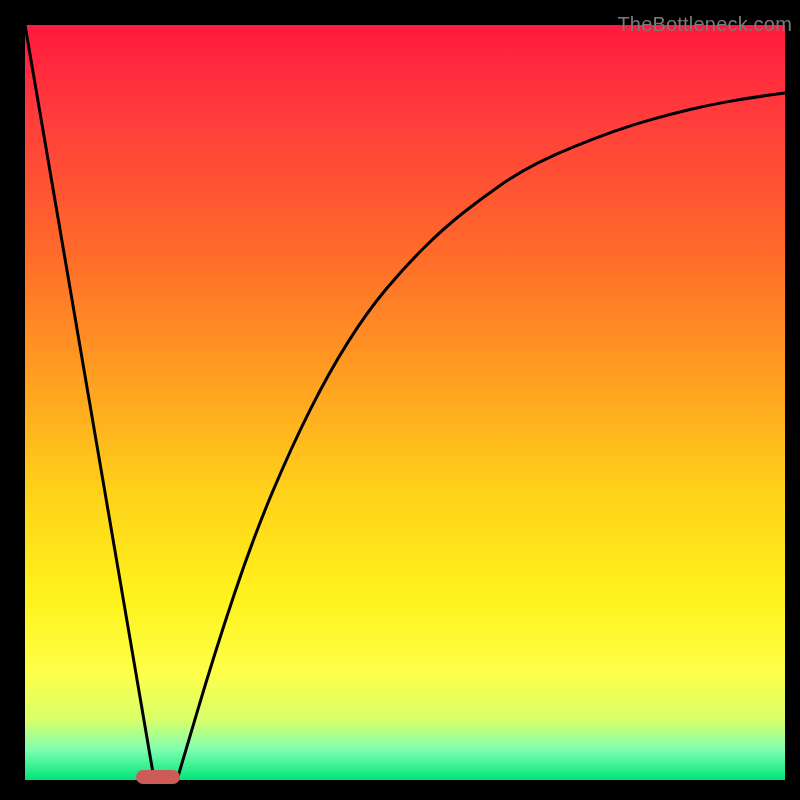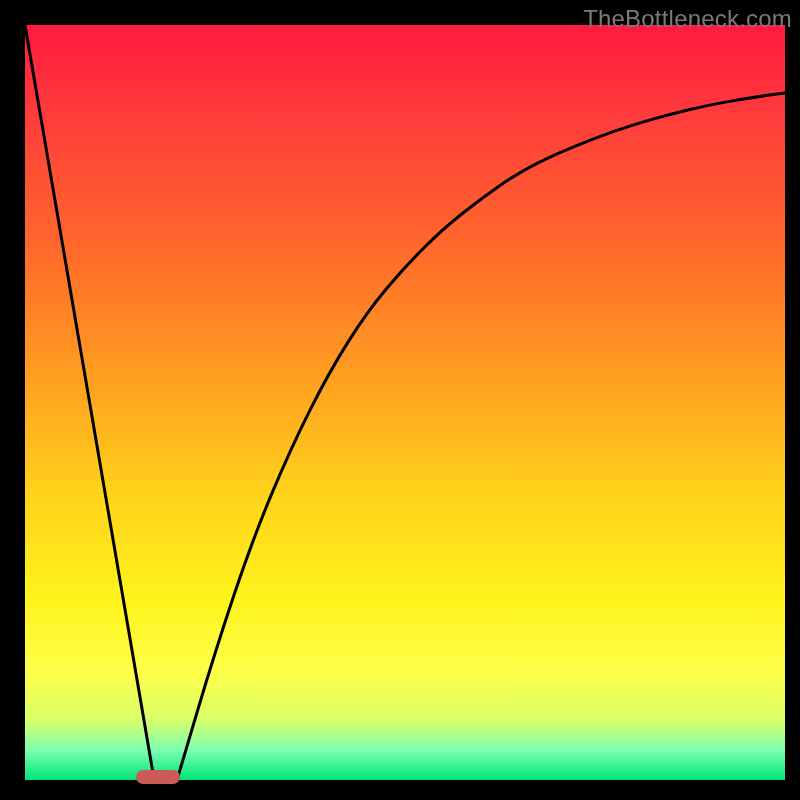--- a/index.html
+++ b/index.html
@@ -31,24 +31,24 @@
       #ffd21a 62%,
       #fff31c 76%,
       #fdff4a 86%,
       #d9ff6a 92%,
       #7dffb0 96%,
       #00e47a 100%
     );
   }
   .watermark {
     position: absolute;
-    top: 5px;
+    top: 13px;
     right: 8px;
     color: #7a7a7a;
-    font-size: 24px;
+    font-size: 20px;
     font-weight: 500;
     letter-spacing: 0.2px;
     user-select: none;
   }
   svg.curve {
     position: absolute;
     left: 0;
     top: 0;
     width: 760px;
     height: 755px;

